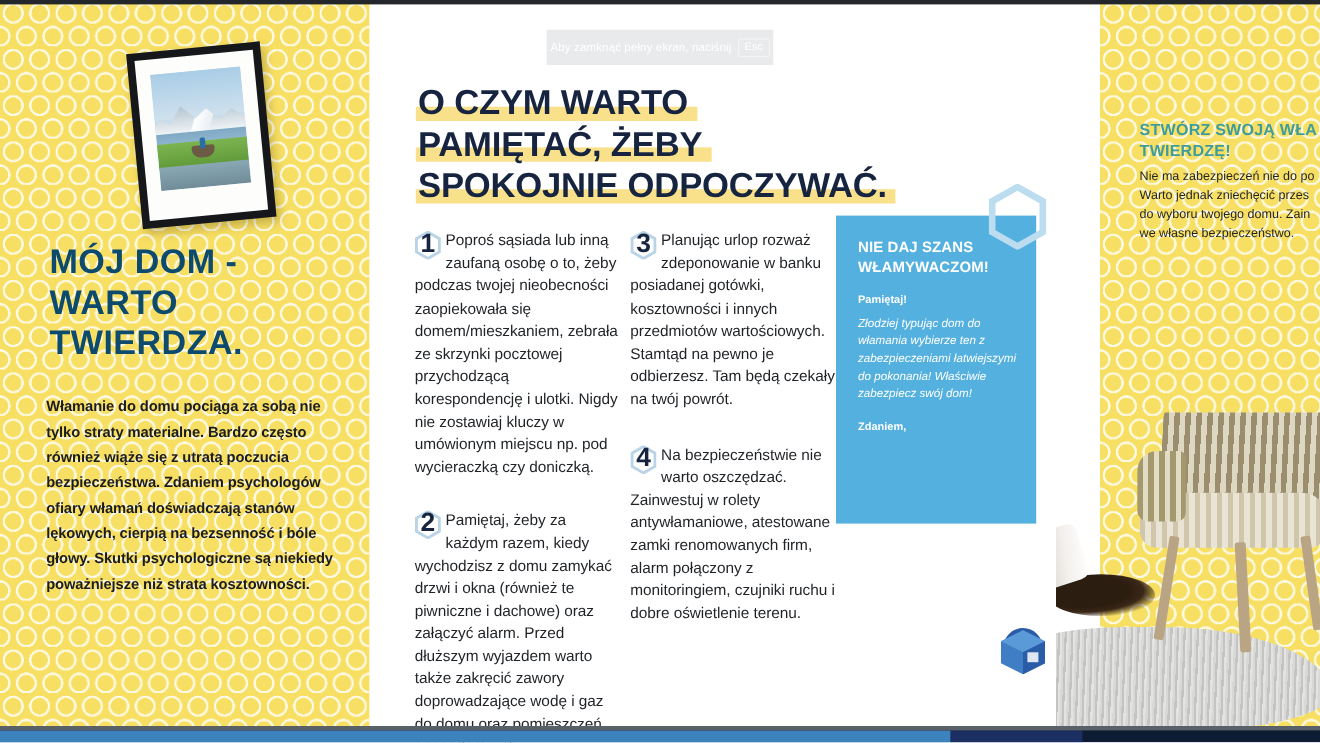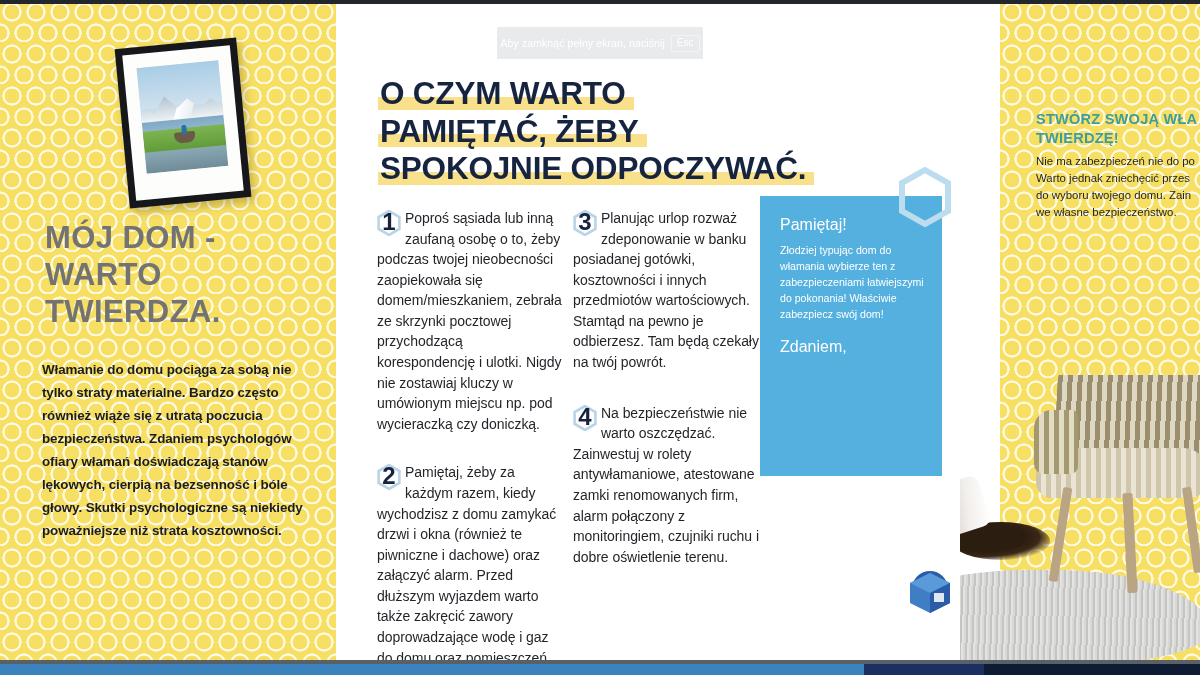--- a/index.html
+++ b/index.html
@@ -99,21 +99,21 @@
 
   
   #left-head {
     position: absolute; left: 42px; top: 222px;
     width: 290px;
   }
   #left-head .ln {
     position: relative;
     display: inline-block;
     font-size: 31px; font-weight: bold; letter-spacing: .4px;
-    color: #737373; line-height: 1.04;
+    color: #0c4a6e; line-height: 1.04;
     margin-bottom: 5px;
     padding: 0 3px;
   }
   #left-head .ln::before {
     content: ""; position: absolute;
     left: 0; right: -9px; bottom: 1px; height: 14px;
     background: #69b4dd; z-index: -1;
   }
   #left-head .ln span { position: relative; z-index: 1; }
 
@@ -176,26 +176,27 @@
     position: absolute; left: 760px; top: 196px;
     width: 182px; height: 280px;
     background: #54b0de;
     padding: 20px 18px 0 20px;
   }
   #callout h3 {
     font-size: 13.6px; font-weight: bold; color: #ffffff;
     line-height: 1.3; letter-spacing: .1px; margin-bottom: 16px;
   }
   #callout .lead {
-    font-size: 16px; font-weight: normal; color: #ffffff;
+    font-size: 10px; font-weight: bold; color: #ffffff;
     margin-bottom: 9px;
   }
   #callout .body {
     font-size: 10.6px; color: #ffffff; line-height: 1.5;
     margin-bottom: 16px;
+    font-style: italic;
   }
   #hex-deco {
     position: absolute; left: 897px; top: 167px;
     width: 56px; height: 60px; z-index: 5;
   }
 
   
   #right-head {
     position: absolute; left: 1036px; top: 110px; width: 200px;
     font-size: 14.6px; font-weight: bold; color: #3e9d9c;
@@ -359,20 +360,21 @@
         <svg width="24" height="26" viewBox="0 0 24 26">
             <polygon points="12,1 22.4,7 22.4,19 12,25 1.6,19 1.6,7" fill="none" stroke="#b9d4e6" stroke-width="2.6"></polygon>
           </svg>
         <b>4</b>
       </div>
       <div class="txt">Na bezpieczeństwie nie warto oszczędzać. Zainwestuj w rolety antywłamaniowe, atestowane zamki renomowanych firm, alarm połączony z monitoringiem, czujniki ruchu i dobre oświetlenie terenu.</div>
     </div>
   </div>
 
   <div id="callout">
+    <h3>NIE DAJ SZANS WŁAMYWACZOM!</h3>
     <div class="lead">Pamiętaj!</div>
     <div class="body">Złodziej typując dom do włamania wybierze ten z zabezpieczeniami łatwiejszymi do pokonania! Właściwie zabezpiecz swój dom!</div>
     <div class="lead">Zdaniem,</div>
   </div>
 
   <div id="hex-deco">
     <svg width="56" height="60" viewBox="0 0 56 60">
         <polygon points="28,3 51,16 51,44 28,57 5,44 5,16" fill="none" stroke="#bcdcef" stroke-width="6"></polygon>
       </svg>
   </div>

